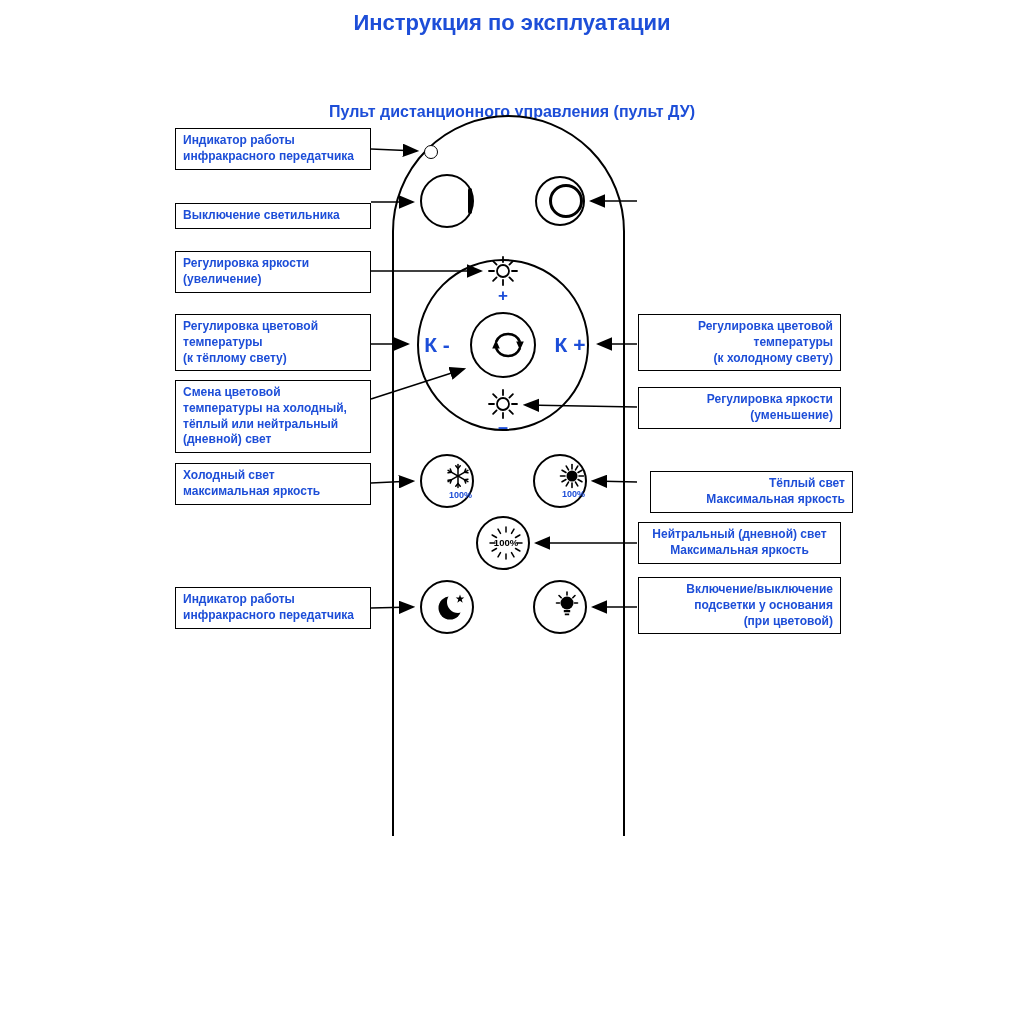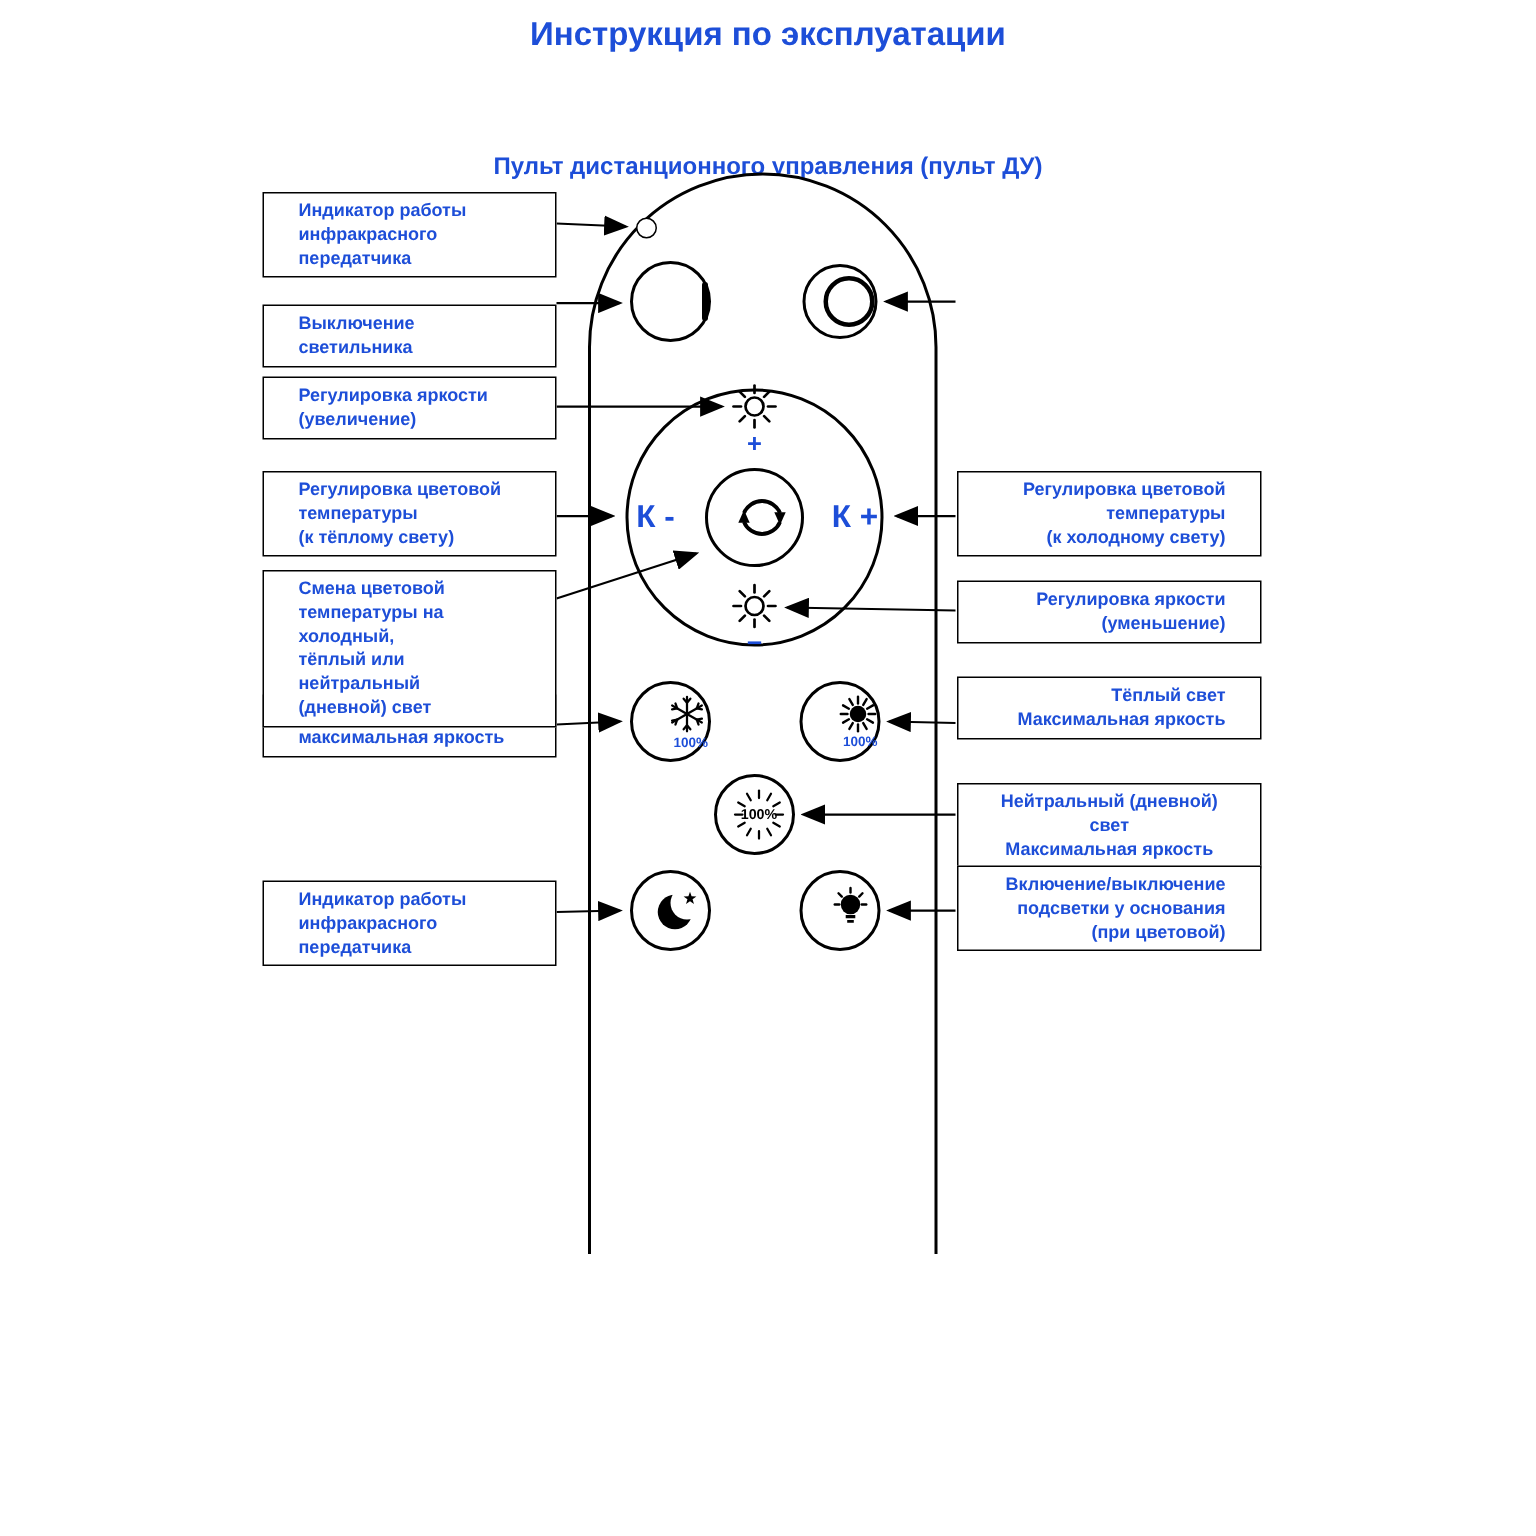--- a/index.html
+++ b/index.html
@@ -4,21 +4,21 @@
 <style>
   * { box-sizing: border-box; }
   html,body { margin:0; padding:0; background:#fff; }
   .page { position:relative; width:1024px; height:836px; background:#fff; color:#1d4ed8;
           font-family:"Liberation Sans","DejaVu Sans",sans-serif; overflow:hidden; }
   .title { position:absolute; top:10px; left:0; width:100%; text-align:center;
            font-size:22px; font-weight:700; }
   .subtitle { position:absolute; top:61px; left:0; width:100%; text-align:center;
               font-size:16px; font-weight:700;margin-top:42px; }
   .callout { position:absolute; border:1.5px solid #000; background:#fff;
-             padding:4px 23px; font-size:12px; font-weight:700; line-height:1.32;
+             padding:4px 7px; font-size:12px; font-weight:700; line-height:1.32;
              display:flex; align-items:center; min-height:25px; }
   .callout span { white-space:pre-line; width:100%; }
   .callout.L { left:175px; width:196px; text-align:left; }
   .callout.R { left:638px; width:203px; text-align:right; justify-content:flex-end; }
   .remote { position:absolute; left:392px; top:115px; width:233px; height:897px;
             border:2px solid #000; border-radius:117px; background:#fff; }
   .circle { position:absolute; border:2px solid #000; border-radius:50%; background:#fff;
             display:flex; flex-direction:column; align-items:flex-end; justify-content:center; }
   .ring-inner { width:34px; height:34px; border:3.5px solid #000; border-radius:50%; }
   .bar { width:4px; height:26px; background:#000; border-radius:2px; }
@@ -245,21 +245,21 @@
 
   <div class="callout R" style="top:314px;">
     <span>Регулировка цветовой
 температуры
 (к холодному свету)</span>
   </div>
   <div class="callout R" style="top:387px;">
     <span>Регулировка яркости
 (уменьшение)</span>
   </div>
-  <div class="callout R" style="top:451px;">
+  <div class="callout R" style="top:471px;margin-left:12px;">
     <span>Тёплый свет
 Максимальная яркость</span>
   </div>
   <div class="callout R" style="top:522px;text-align:center;">
     <span>Нейтральный (дневной) свет
 Максимальная яркость</span>
   </div>
   <div class="callout R" style="top:577px;">
     <span>Включение/выключение
 подсветки у основания

